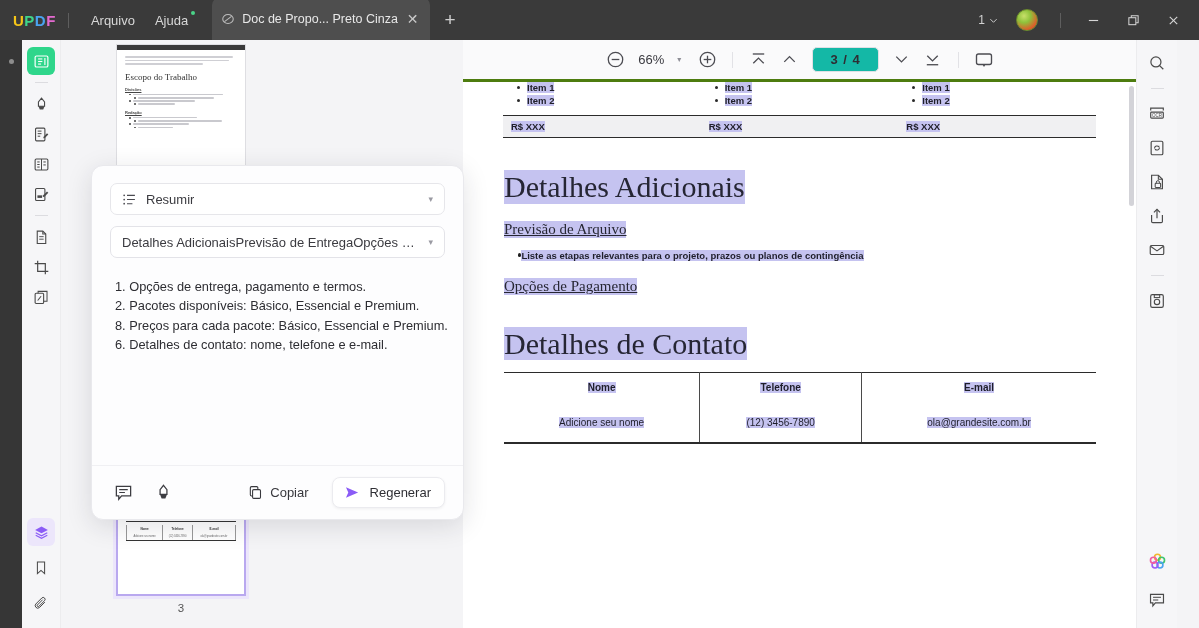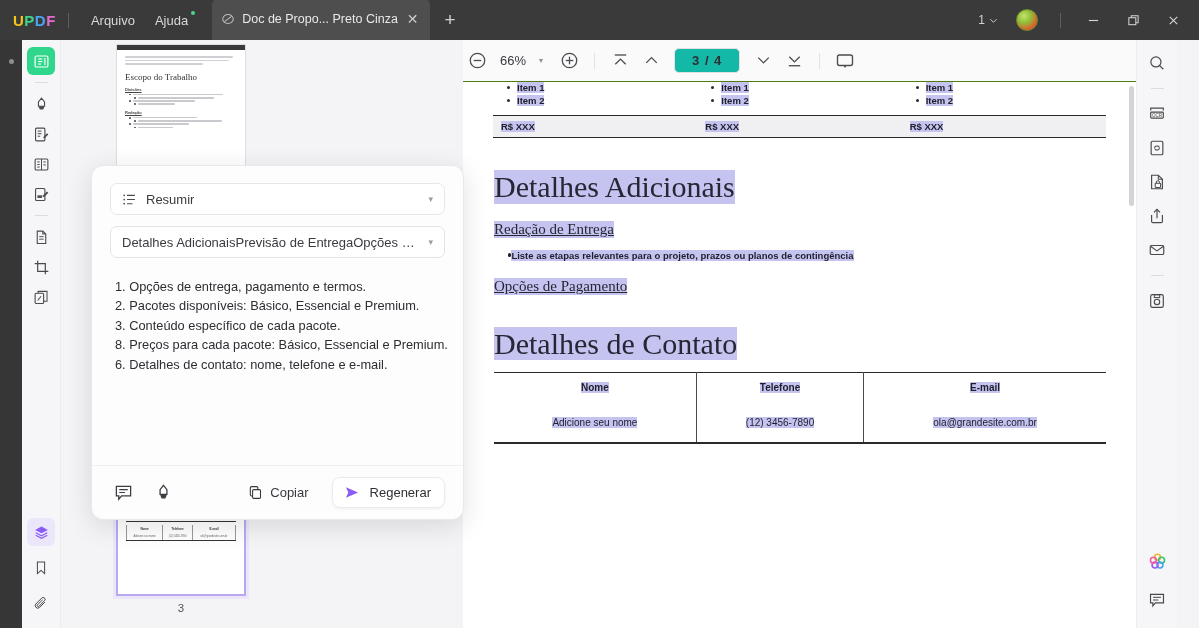--- a/index.html
+++ b/index.html
@@ -127,39 +127,39 @@
   }
   .ai-regen {
     display:flex; align-items:center; gap:9px; font-size:13px; color:#2f2f34;
     background:#fff; border:1px solid #ebebef; border-radius:8px; padding:7px 13px 7px 11px;
     box-shadow:0 1px 3px rgba(0,0,0,.06);
   }
 
   
   .doc-toolbar {
     position:absolute; left:463px; top:40px; width:673px; height:42px;
-    background:#fafafb; display:flex; align-items:center; justify-content:flex-start;
-    gap:3px; border-bottom:1px solid #4d7c0f;
+    background:#fafafb; display:flex; align-items:center; justify-content:center;
+    gap:3px; border-bottom:3px solid #4d7c0f;
   }
   .tbtn { width:28px; height:28px; display:flex; align-items:center; justify-content:center; color:#4c4c52; }
   .zoomval { font-size:13px; color:#3a3a40; padding:0 6px; min-width:38px; text-align:center; }
   .mini-caret { color:#8e8e96; font-size:8px; padding:0 9px 0 4px; }
   .vsep { width:1px; height:16px; background:#e2e2e6; margin:0 8px; }
   .pagebox {
     border:1px solid #e0e0e5; background:#14b8a6; border-radius:5px;
     font-size:13px; font-weight:bold; color:#2e2e33; padding:4px 17px; margin:0 6px;
     letter-spacing:1px;
   }
 
   
   .doc-area {
     position:absolute; left:463px; top:82px; width:673px; height:546px;
     background:#fff; overflow:hidden;
   }
-  .page { position:relative; width:673px; padding:0 30px; }
+  .page { position:relative; width:673px; padding:0 40px; }
   .hl { background:#c5c3f0; }
   .row3 { display:flex; }
   .col3 { width:33.33%; padding-left:14px; }
   .bul { display:flex; align-items:center; gap:7px; margin-bottom:2px; }
   .bul i { width:3px; height:3px; border-radius:50%; background:#2a2a2a; flex:none; }
   .bul span { font-size:9.5px; color:#20202a; font-weight:bold; }
   .totals {
     display:flex; background:#f0f0f2; border-top:1.6px solid #2b2b2b; border-bottom:1.6px solid #2b2b2b;
     margin-top:7px; padding:5px 0;
   }
@@ -444,21 +444,20 @@
 
     <div class="ai-sel second">
       <span class="txt">Detalhes AdicionaisPrevisão de EntregaOpções de Pa...</span>
       <span class="caret">▾</span>
     </div>
 
     <div class="ai-body">
       <ul>
         <li>1. Opções de entrega, pagamento e termos.</li>
         <li>2. Pacotes disponíveis: Básico, Essencial e Premium.</li>
-        <li>3. Conteúdo específico de cada pacote.</li>
         <li>8. Preços para cada pacote: Básico, Essencial e Premium.</li>
         <li>6. Detalhes de contato: nome, telefone e e-mail.</li>
       </ul>
     </div>
 
     <div class="ai-actions">
       <div class="ai-ico">
         <svg width="19" height="19" viewBox="0 0 20 20">
           <path d="M2.5 3.5 H17.5 V13.5 H8 L5 17 V13.5 H2.5 Z" fill="none" stroke="#3d3d42" stroke-width="1.35"></path>
           <line x1="5.5" y1="7" x2="14.5" y2="7" stroke="#3d3d42" stroke-width="1.2"></line>
@@ -579,21 +578,21 @@
       </div>
 
       <div class="totals">
         <div><span class="hl">R$ XXX</span></div>
         <div><span class="hl">R$ XXX</span></div>
         <div><span class="hl">R$ XXX</span></div>
       </div>
 
       <div style="padding-left:1px">
         <div class="h1 hl">Detalhes Adicionais</div>
-        <div><span class="h2 hl">Redação de Entrega</span></div>
+        <div><span class="h2 hl">Previsão de Arquivo</span></div>
         <div class="body-bul">
           <i></i>
             <span class="hl">Liste as etapas relevantes para o projeto, prazos ou planos de contingência</span>
         </div>
         <div><span class="h2 hl">Opções de Pagamento</span></div>
         <div><span class="h1 hl">Detalhes de Contato</span></div>
 
         <div class="ctbl-wrap">
           <table class="ctbl">
             <tbody>

